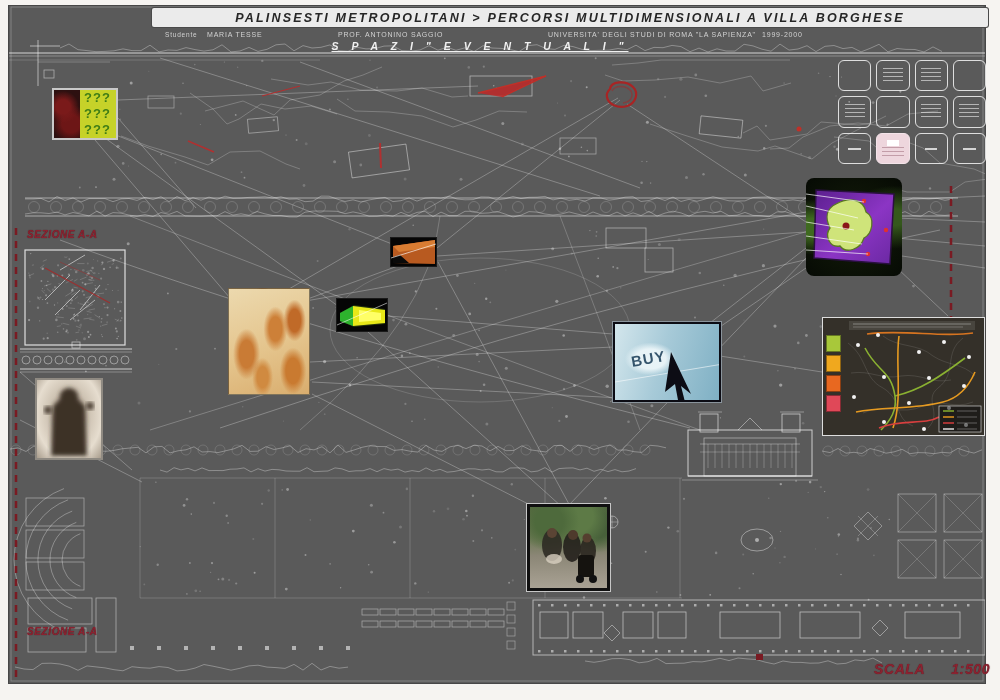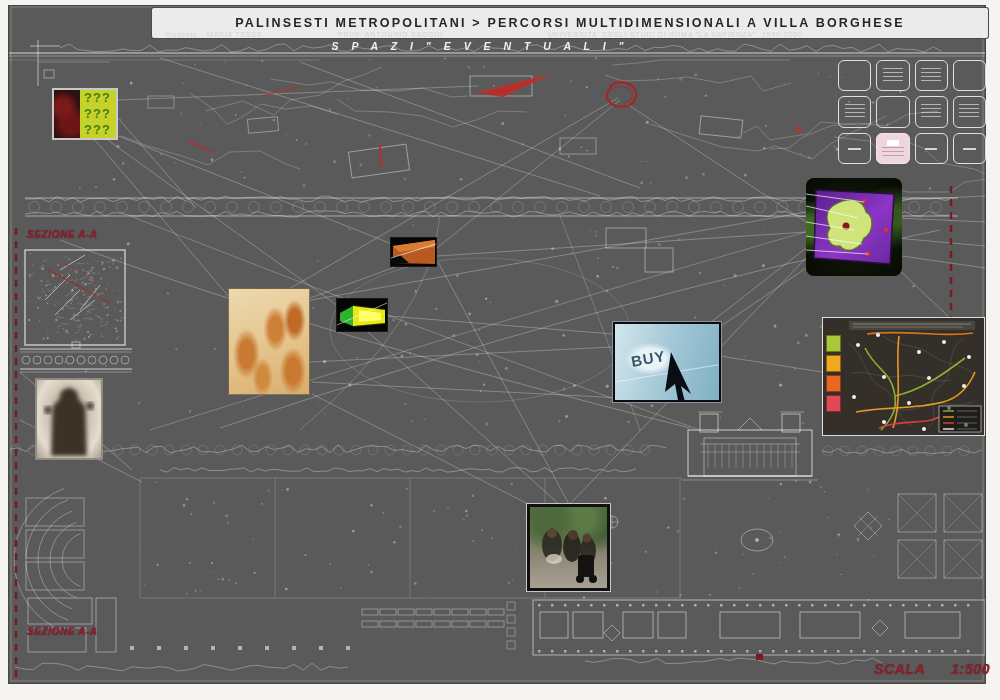--- a/index.html
+++ b/index.html
@@ -1,29 +1,29 @@
 <!DOCTYPE html>
 <html><head>
 <meta charset="utf-8">
 <style>
   html,body{margin:0;padding:0;}
   body{width:1000px;height:700px;overflow:hidden;font-family:"Liberation Sans",sans-serif;}
   .page{position:relative;width:1000px;height:700px;background:#f6f4f1;}
   .board{position:absolute;left:8px;top:5px;width:978px;height:679px;background:#5a5a5a;border:1px solid #474747;box-sizing:border-box;z-index:0;}
   #plan{position:absolute;left:0;top:0;width:1000px;height:700px;z-index:1;pointer-events:none;}
   
-  .title-band{position:absolute;left:152px;top:8px;width:836px;height:30px;background:#ebebeb;border-radius:2px;display:flex;align-items:center;justify-content:center;z-index:3;box-shadow:0 0 0 1px #4a4a4a;}
+  .title-band{position:absolute;left:152px;top:8px;width:836px;height:19px;background:#ebebeb;border-radius:2px;display:flex;align-items:center;justify-content:center;z-index:3;box-shadow:0 0 0 1px #4a4a4a;font-style:italic;}
   .title-band span{font-size:12.5px;font-weight:bold;letter-spacing:2.2px;color:#262626;white-space:nowrap;}
   .subline span{position:absolute;top:31px;font-size:7px;letter-spacing:.8px;color:#d2d2d2;white-space:nowrap;z-index:3;}
   .sub-student-label{left:165px;font-size:6.5px!important;}
   .sub-student{left:207px;}
   .sub-prof{left:338px;}
   .sub-univ{left:548px;}
   .sub-years{left:762px;}
-  .spazi{position:absolute;left:250px;top:40px;width:460px;text-align:center;font-size:10.5px;font-weight:bold;font-style:italic;letter-spacing:5px;color:#f0f0f0;z-index:3;white-space:nowrap;}
+  .spazi{position:absolute;left:250px;top:40px;width:460px;text-align:center;font-size:10.5px;font-weight:bold;font-style:italic;letter-spacing:5px;color:#f0f0f0;z-index:3;white-space:nowrap;text-decoration:underline;}
   
   .redlab{position:absolute;color:#8b2230;font-weight:bold;font-style:italic;font-size:10px;letter-spacing:.6px;z-index:3;text-shadow:0 0 1px rgba(80,10,16,.9);white-space:nowrap;}
   .sez-top{left:27px;top:229px;}
   .sez-bot{left:27px;top:626px;}
   .scala{left:874px;top:661px;font-size:14px;}
   .scala b{margin-left:26px;font-style:italic;}
   
   .inset{position:absolute;z-index:2;box-sizing:border-box;}
   
   .q-inset{left:52px;top:88px;width:66px;height:52px;border:2px solid #c9c9c9;display:flex;background:#000;}

